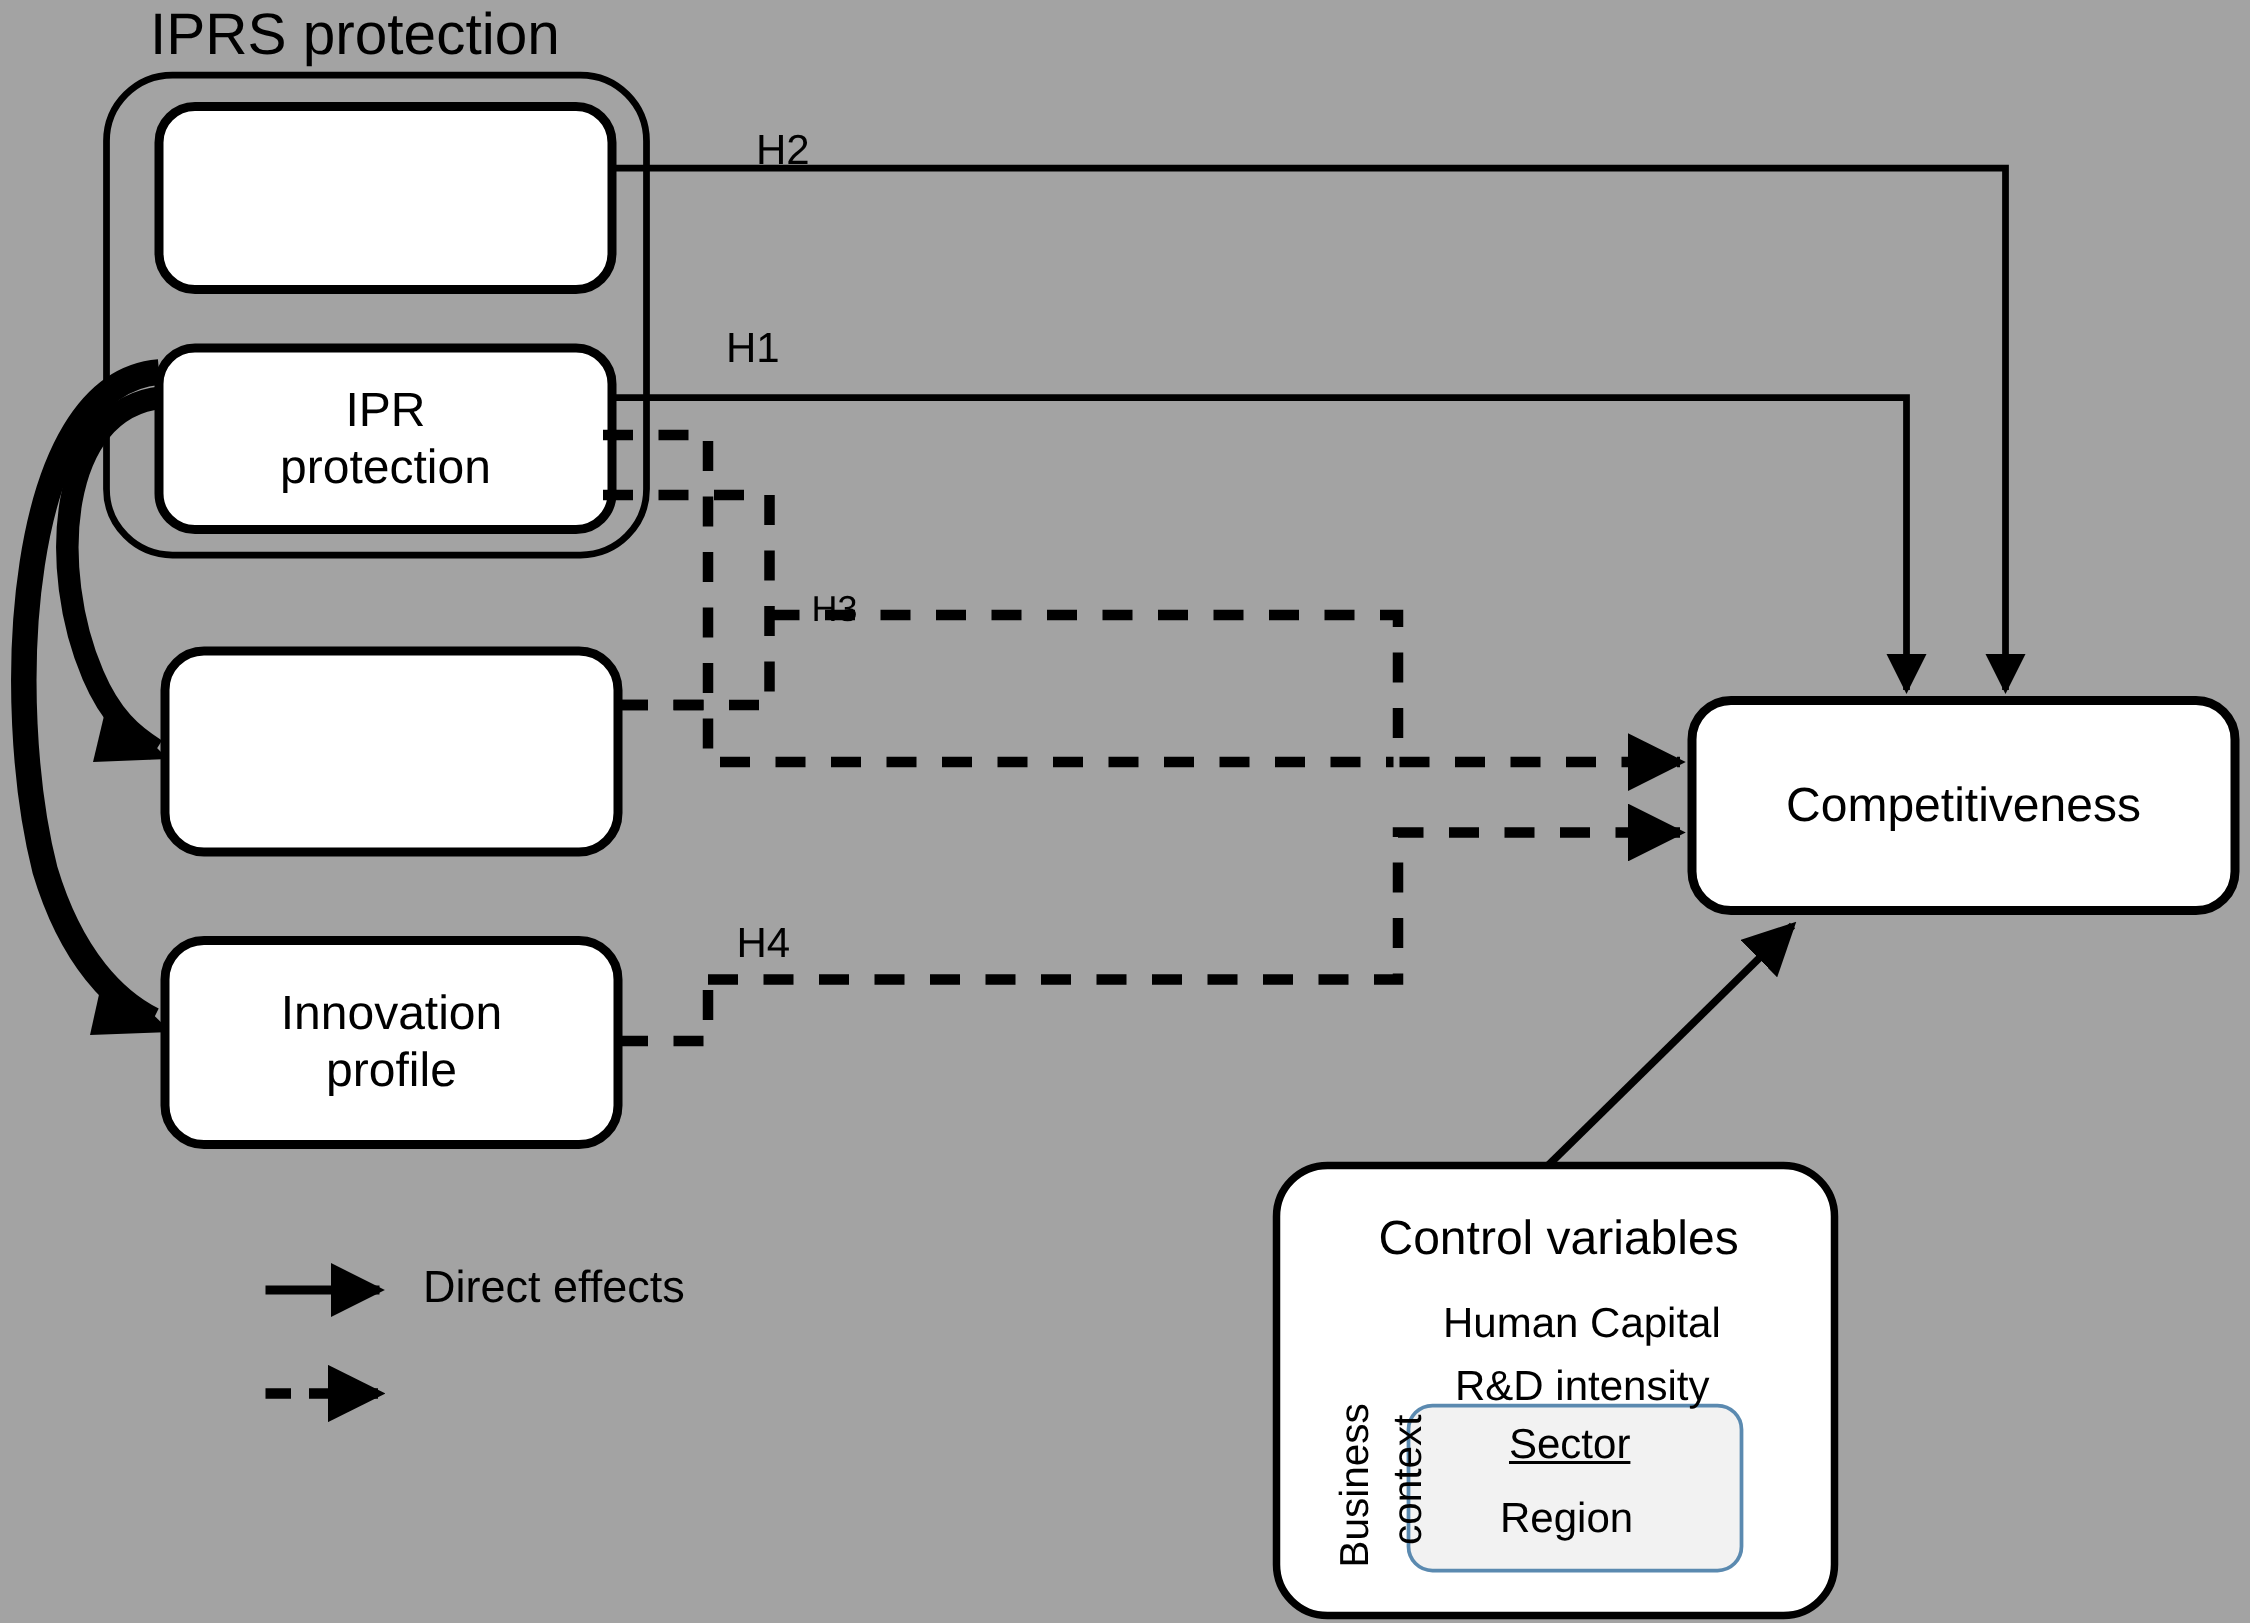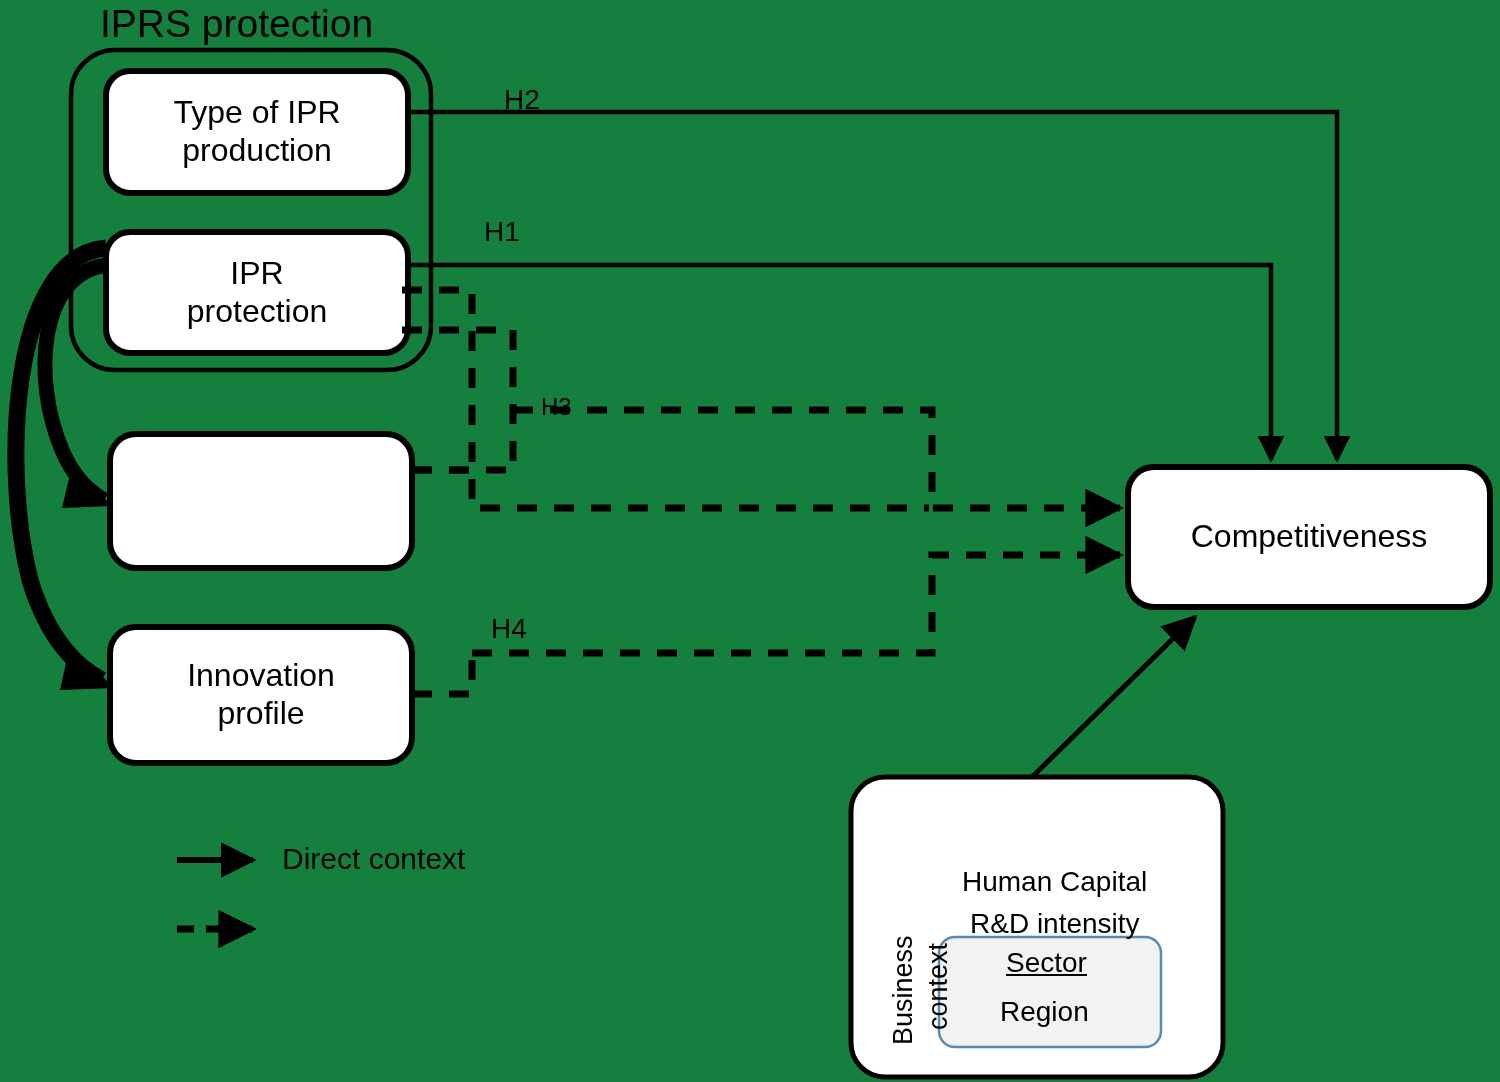--- a/index.html
+++ b/index.html
@@ -4,21 +4,21 @@
 <style>
   html, body {
     margin: 0;
     padding: 0;
     background: #ffffff;
   }
   #canvas {
     position: relative;
     width: 1500px;
     height: 1082px;
-    background: #15803d;
+    background: #a3a3a3;
     font-family: "Liberation Sans", sans-serif;
     overflow: hidden;
   }
   svg.layer {
     position: absolute;
     top: 0; left: 0;
     width: 1500px;
     height: 1082px;
   }
   .node-label {
@@ -106,43 +106,42 @@
     <path d="M 472 653 L 932 653 L 932 555 L 1120 555" fill="none" stroke="#000" stroke-width="7" stroke-dasharray="20 17" marker-end="url(#arrowDash)"></path>
 
     <path d="M 1032 777 L 1195 617" fill="none" stroke="#000" stroke-width="5" marker-end="url(#arrowThin)"></path>
 
     <path d="M 177 860 L 253 860" fill="none" stroke="#000" stroke-width="6" marker-end="url(#arrowSolid)"></path>
     <path d="M 177 929 L 253 929" fill="none" stroke="#000" stroke-width="7" stroke-dasharray="17 12" marker-end="url(#arrowDash)"></path>
   </svg>
 
   <div class="free-label" style="left:100px; top:2px; font-size:39px;">IPRS protection</div>
 
-  <div class="node-label" style="left:106px; top:71px; width:302px; height:122px; font-size:32px;">Type of IPR
-production</div>
 
   <div class="node-label" style="left:106px; top:232px; width:302px; height:121px; font-size:32px;">IPR
 protection</div>
 
 
   <div class="node-label" style="left:110px; top:627px; width:302px; height:136px; font-size:32px;">Innovation
 profile</div>
 
   <div class="node-label" style="left:1128px; top:467px; width:362px; height:140px; font-size:32px;">Competitiveness</div>
 
   <div class="free-label" style="left:484px; top:84px; font-size:28px;margin-left:20px;">H2</div>
 
   <div class="free-label" style="left:484px; top:216px; font-size:28px;">H1</div>
 
   <div class="free-label" style="left:541px; top:378px; font-size:24px;margin-top:15px;">H3</div>
 
   <div class="free-label" style="left:491px; top:613px; font-size:28px;">H4</div>
 
-  <div class="free-label" style="left:282px; top:842px; font-size:30px;">Direct context</div>
+  <div class="free-label" style="left:282px; top:842px; font-size:30px;">Direct effects</div>
 
 
+  <div class="free-label" style="left:919px; top:807px; font-size:32px;">Control variables</div>
 
   <div class="free-label" style="left:962px; top:866px; font-size:28px;">Human Capital</div>
 
   <div class="free-label" style="left:970px; top:908px; font-size:28px;">R&amp;D intensity</div>
 
   <div class="rot-label" style="left:888px; top:1045px; font-size:27px;">Business</div>
 
   <div class="rot-label" style="left:923px; top:1030px; font-size:27px;">context</div>
 
   <div class="free-label" style="left:1006px; top:947px; font-size:28px;text-decoration:underline;">Sector</div>

